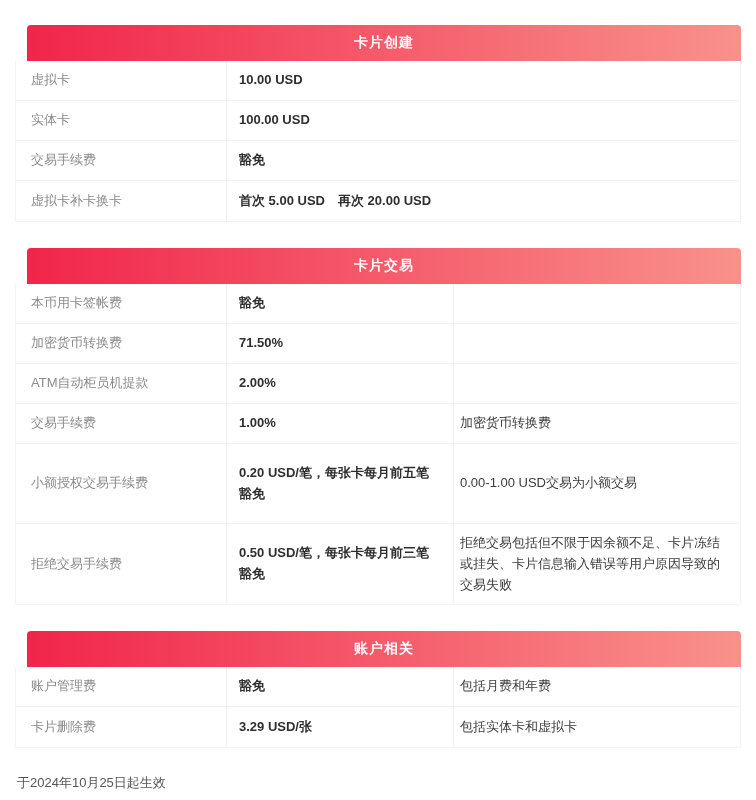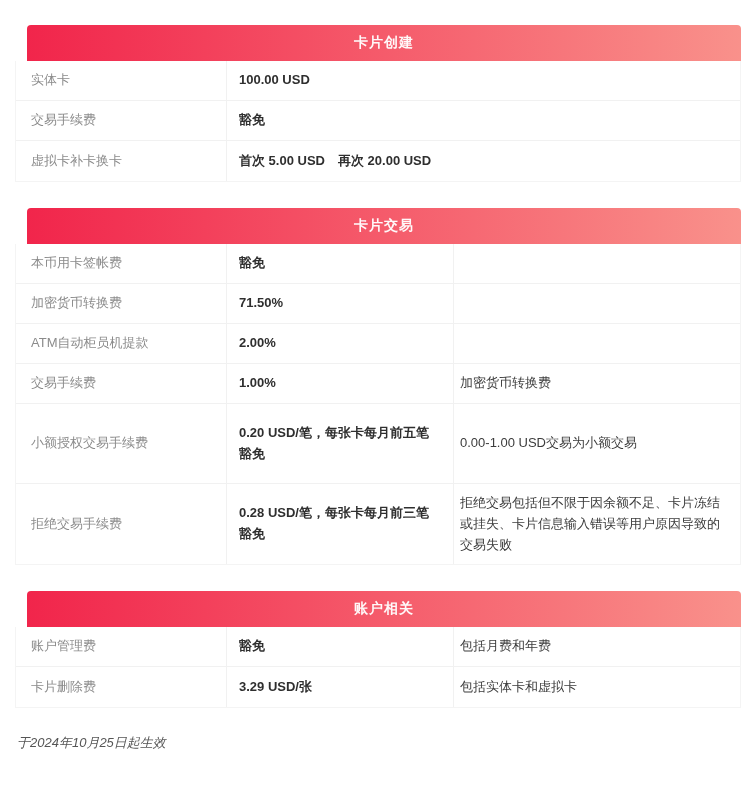--- a/index.html
+++ b/index.html
@@ -73,31 +73,34 @@
     border-left: 1px solid #f1f1f1;
     padding-left: 6px;
     padding-right: 14px;
     color: #3c3c3c;
     font-weight: 400;
   }
   .footnote {
     margin: 10px 0 0 2px;
     font-size: 13px;
     color: #555555;
-    font-style: italic;
   }
 </style>
 </head>
 <body>
 
 <div class="page">
 
   <section class="fee-table cols-2">
     <div class="table-header">卡片创建</div>
     <div class="table-body">
+      <div class="row">
+        <div class="cell label">虚拟卡</div>
+        <div class="cell value">10.00 USD</div>
+      </div>
       <div class="row">
         <div class="cell label">实体卡</div>
         <div class="cell value">100.00 USD</div>
       </div>
       <div class="row">
         <div class="cell label">交易手续费</div>
         <div class="cell value">豁免</div>
       </div>
       <div class="row">
         <div class="cell label">虚拟卡补卡换卡</div>
@@ -129,21 +132,21 @@
         <div class="cell value">1.00%</div>
         <div class="cell note">加密货币转换费</div>
       </div>
       <div class="row tall">
         <div class="cell label">小额授权交易手续费</div>
         <div class="cell value">0.20 USD/笔，每张卡每月前五笔豁免</div>
         <div class="cell note">0.00-1.00 USD交易为小额交易</div>
       </div>
       <div class="row tall">
         <div class="cell label">拒绝交易手续费</div>
-        <div class="cell value">0.28 USD/笔，每张卡每月前三笔豁免</div>
+        <div class="cell value">0.50 USD/笔，每张卡每月前三笔豁免</div>
         <div class="cell note">拒绝交易包括但不限于因余额不足、卡片冻结或挂失、卡片信息输入错误等用户原因导致的交易失败</div>
       </div>
     </div>
   </section>
 
   <section class="fee-table cols-3">
     <div class="table-header">账户相关</div>
     <div class="table-body">
       <div class="row">
         <div class="cell label">账户管理费</div>

